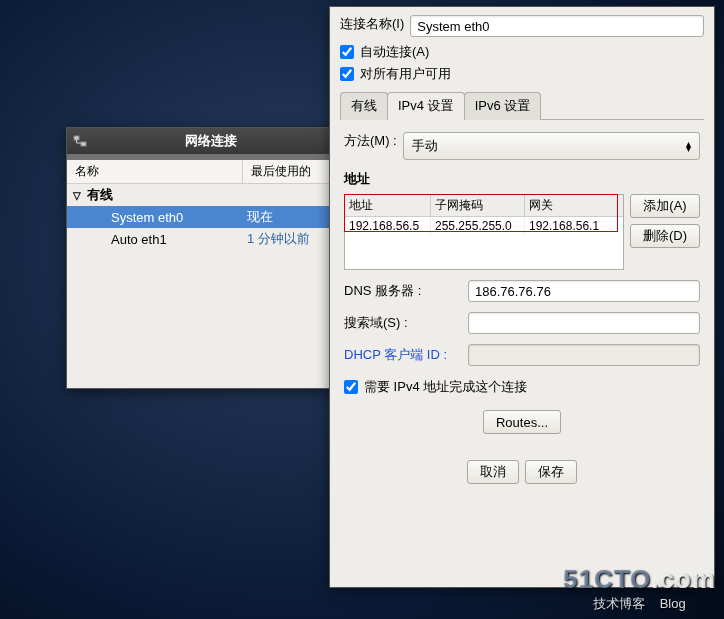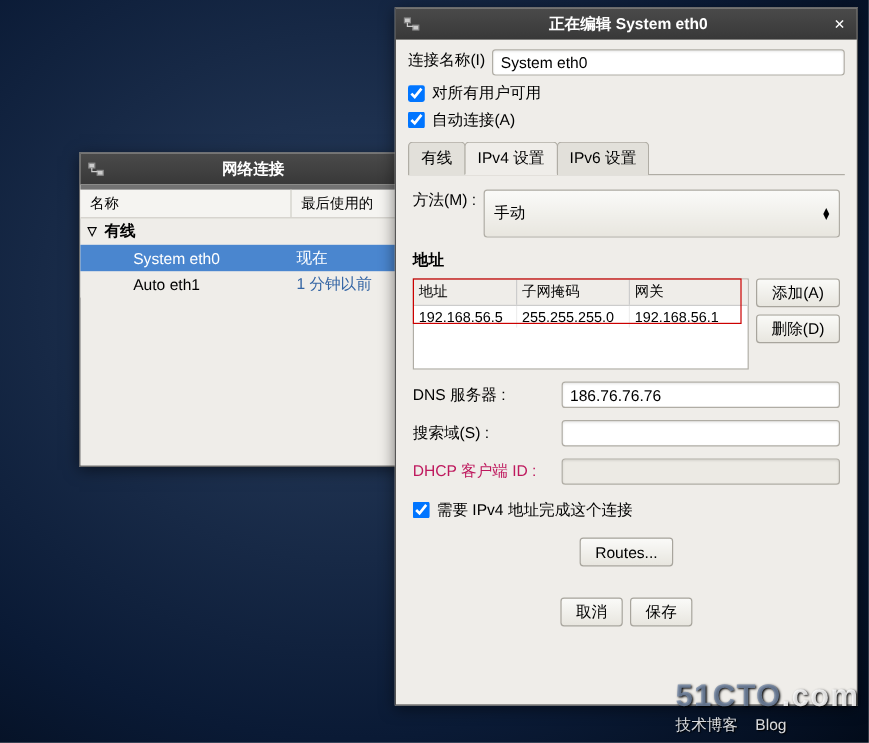--- a/index.html
+++ b/index.html
@@ -17,21 +17,21 @@
   color: #fff; height: 26px; display: flex; align-items: center;
   padding: 0 6px; font-size: 13px;
 }
 .titlebar .ico { margin-right: 6px; display: inline-flex; }
 .titlebar .ttl { flex: 1; text-align: center; font-weight: bold; }
 .titlebar .close { cursor: pointer; font-size: 15px; padding: 0 4px; }
 
 
 #nc-win { left: 66px; top: 127px; width: 270px; height: 262px; }
 #nc-win .body { background: #efede9; }
-.col-hdr { display: flex; background: #f5f4f1; border-top: 4px solid #737373; border-bottom: 1px solid #d0cdc6; font-size: 12px; }
+.col-hdr { display: flex; background: #f5f4f1; border-top: 6px solid #737373; border-bottom: 1px solid #d0cdc6; font-size: 12px; }
 .col-hdr > div { padding: 3px 8px; border-right: 1px solid #d0cdc6; }
 .col-hdr .c1 { flex: 1; }
 .col-hdr .c2 { width: 92px; }
 .tree { font-size: 13px; }
 .tree-row { display: flex; align-items: center; height: 22px; padding-left: 6px; }
 .tree-row .exp { width: 14px; font-size: 10px; }
 .tree-row .lbl { flex: 1; }
 .tree-row .lbl.ind { padding-left: 24px; }
 .tree-row .rcol { width: 92px; padding-left: 4px; }
 .tree-row.sel { background: #4a86cf; color: #fff; }
@@ -58,21 +58,21 @@
   border: 1px solid #b0ada5; border-bottom: none;
   border-radius: 4px 4px 0 0; margin-right: -1px; position: relative; top: 1px;
   cursor: pointer;
 }
 .tab.active { background: #efede9; border-bottom: 1px solid #efede9; font-weight: 500; }
 .tab-panel { padding: 12px 4px; }
 
 
 .combo {
   border: 1px solid #b0ada5; border-radius: 3px; background: linear-gradient(#fafaf8,#e8e6df);
-  padding: 2px 8px; height: 40px; display: flex; align-items: center; justify-content: space-between;
+  padding: 2px 8px; height: 28px; display: flex; align-items: center; justify-content: space-between;
   cursor: pointer;
 }
 .combo .arr { font-size: 10px; display:flex; flex-direction:column; line-height:5px; }
 
 
 .sect-lbl { font-weight: bold; margin: 10px 0 6px; }
 .addr-outer { display: flex; gap: 6px; }
 .addr-tbl {
   flex: 1; background: #fff; border: 1px solid #b0ada5; height: 76px;
 }
@@ -90,28 +90,28 @@
   border: 1px solid #a8a59d; border-radius: 3px;
   background: linear-gradient(#fafaf8,#e8e6df); height: 24px; padding: 0 12px;
   font-size: 13px; cursor: pointer; white-space: nowrap;
 }
 .side-btns { display: flex; flex-direction: column; gap: 6px; }
 
 
 .ffield { display: flex; align-items: center; margin-top: 10px; gap: 6px; }
 .ffield .flbl { width: 118px; }
 .ffield .fval { flex: 1; }
-.disabled { color: #be185d; }
+.disabled { color: #1d4ed8; }
 
 .btn-row { display: flex; gap: 6px; justify-content: center; margin-top: 14px; }
 
 
 .wm {
   position: absolute; right: 8px; bottom: 6px; color: rgba(255,255,255,0.85);
-  font-family: Arial, sans-serif; text-align: left; pointer-events: none;
+  font-family: Arial, sans-serif; text-align: center; pointer-events: none;
 }
 .wm .big { font-size: 26px; font-weight: bold; letter-spacing: 1px; text-shadow: 1px 1px 2px #000; }
 .wm .big .shade { color: rgba(120,140,170,0.8); }
 .wm .sub { font-size: 13px; text-shadow: 1px 1px 1px #000; }
 </style>
 </head>
 <body>
 
 <div class="window" id="nc-win">
   <div class="titlebar">
@@ -143,45 +143,34 @@
       <div class="tree-row">
         <span class="exp"></span>
         <span class="lbl ind">Auto eth1</span>
         <span class="rcol blue">1 分钟以前</span>
       </div>
     </div>
   </div>
 </div>
 
 <div class="window" id="ed-win">
-  <div class="titlebar">
-    <span class="ico">
-      <svg width="14" height="14" viewBox="0 0 14 14">
-          <rect x="1" y="2" width="5" height="4" fill="#ccc" stroke="#888"></rect>
-          <rect x="8" y="8" width="5" height="4" fill="#ccc" stroke="#888"></rect>
-          <path d="M3.5 6v3h5" stroke="#ccc" fill="none"></path>
-        </svg>
-    </span>
-    <span class="ttl">正在编辑  System eth0</span>
-    <span class="close">×</span>
-  </div>
   <div class="body">
 
     <div class="frow">
       <label>连接名称(I)</label>
       <input class="inp" style="flex: 1 1 0%;" value="System eth0">
     </div>
 
     <div class="chk">
       <input type="checkbox" checked="" style="">
-      <span>对所有用户可用</span>
+      <span>自动连接(A)</span>
     </div>
     <div class="chk">
       <input type="checkbox" checked="" style="">
-      <span>自动连接(A)</span>
+      <span>对所有用户可用</span>
     </div>
 
     <div class="tabs">
       <div class="tab">有线</div>
       <div class="tab active">IPv4 设置</div>
       <div class="tab">IPv6 设置</div>
     </div>
 
     <div class="tab-panel">
       <div class="frow">

